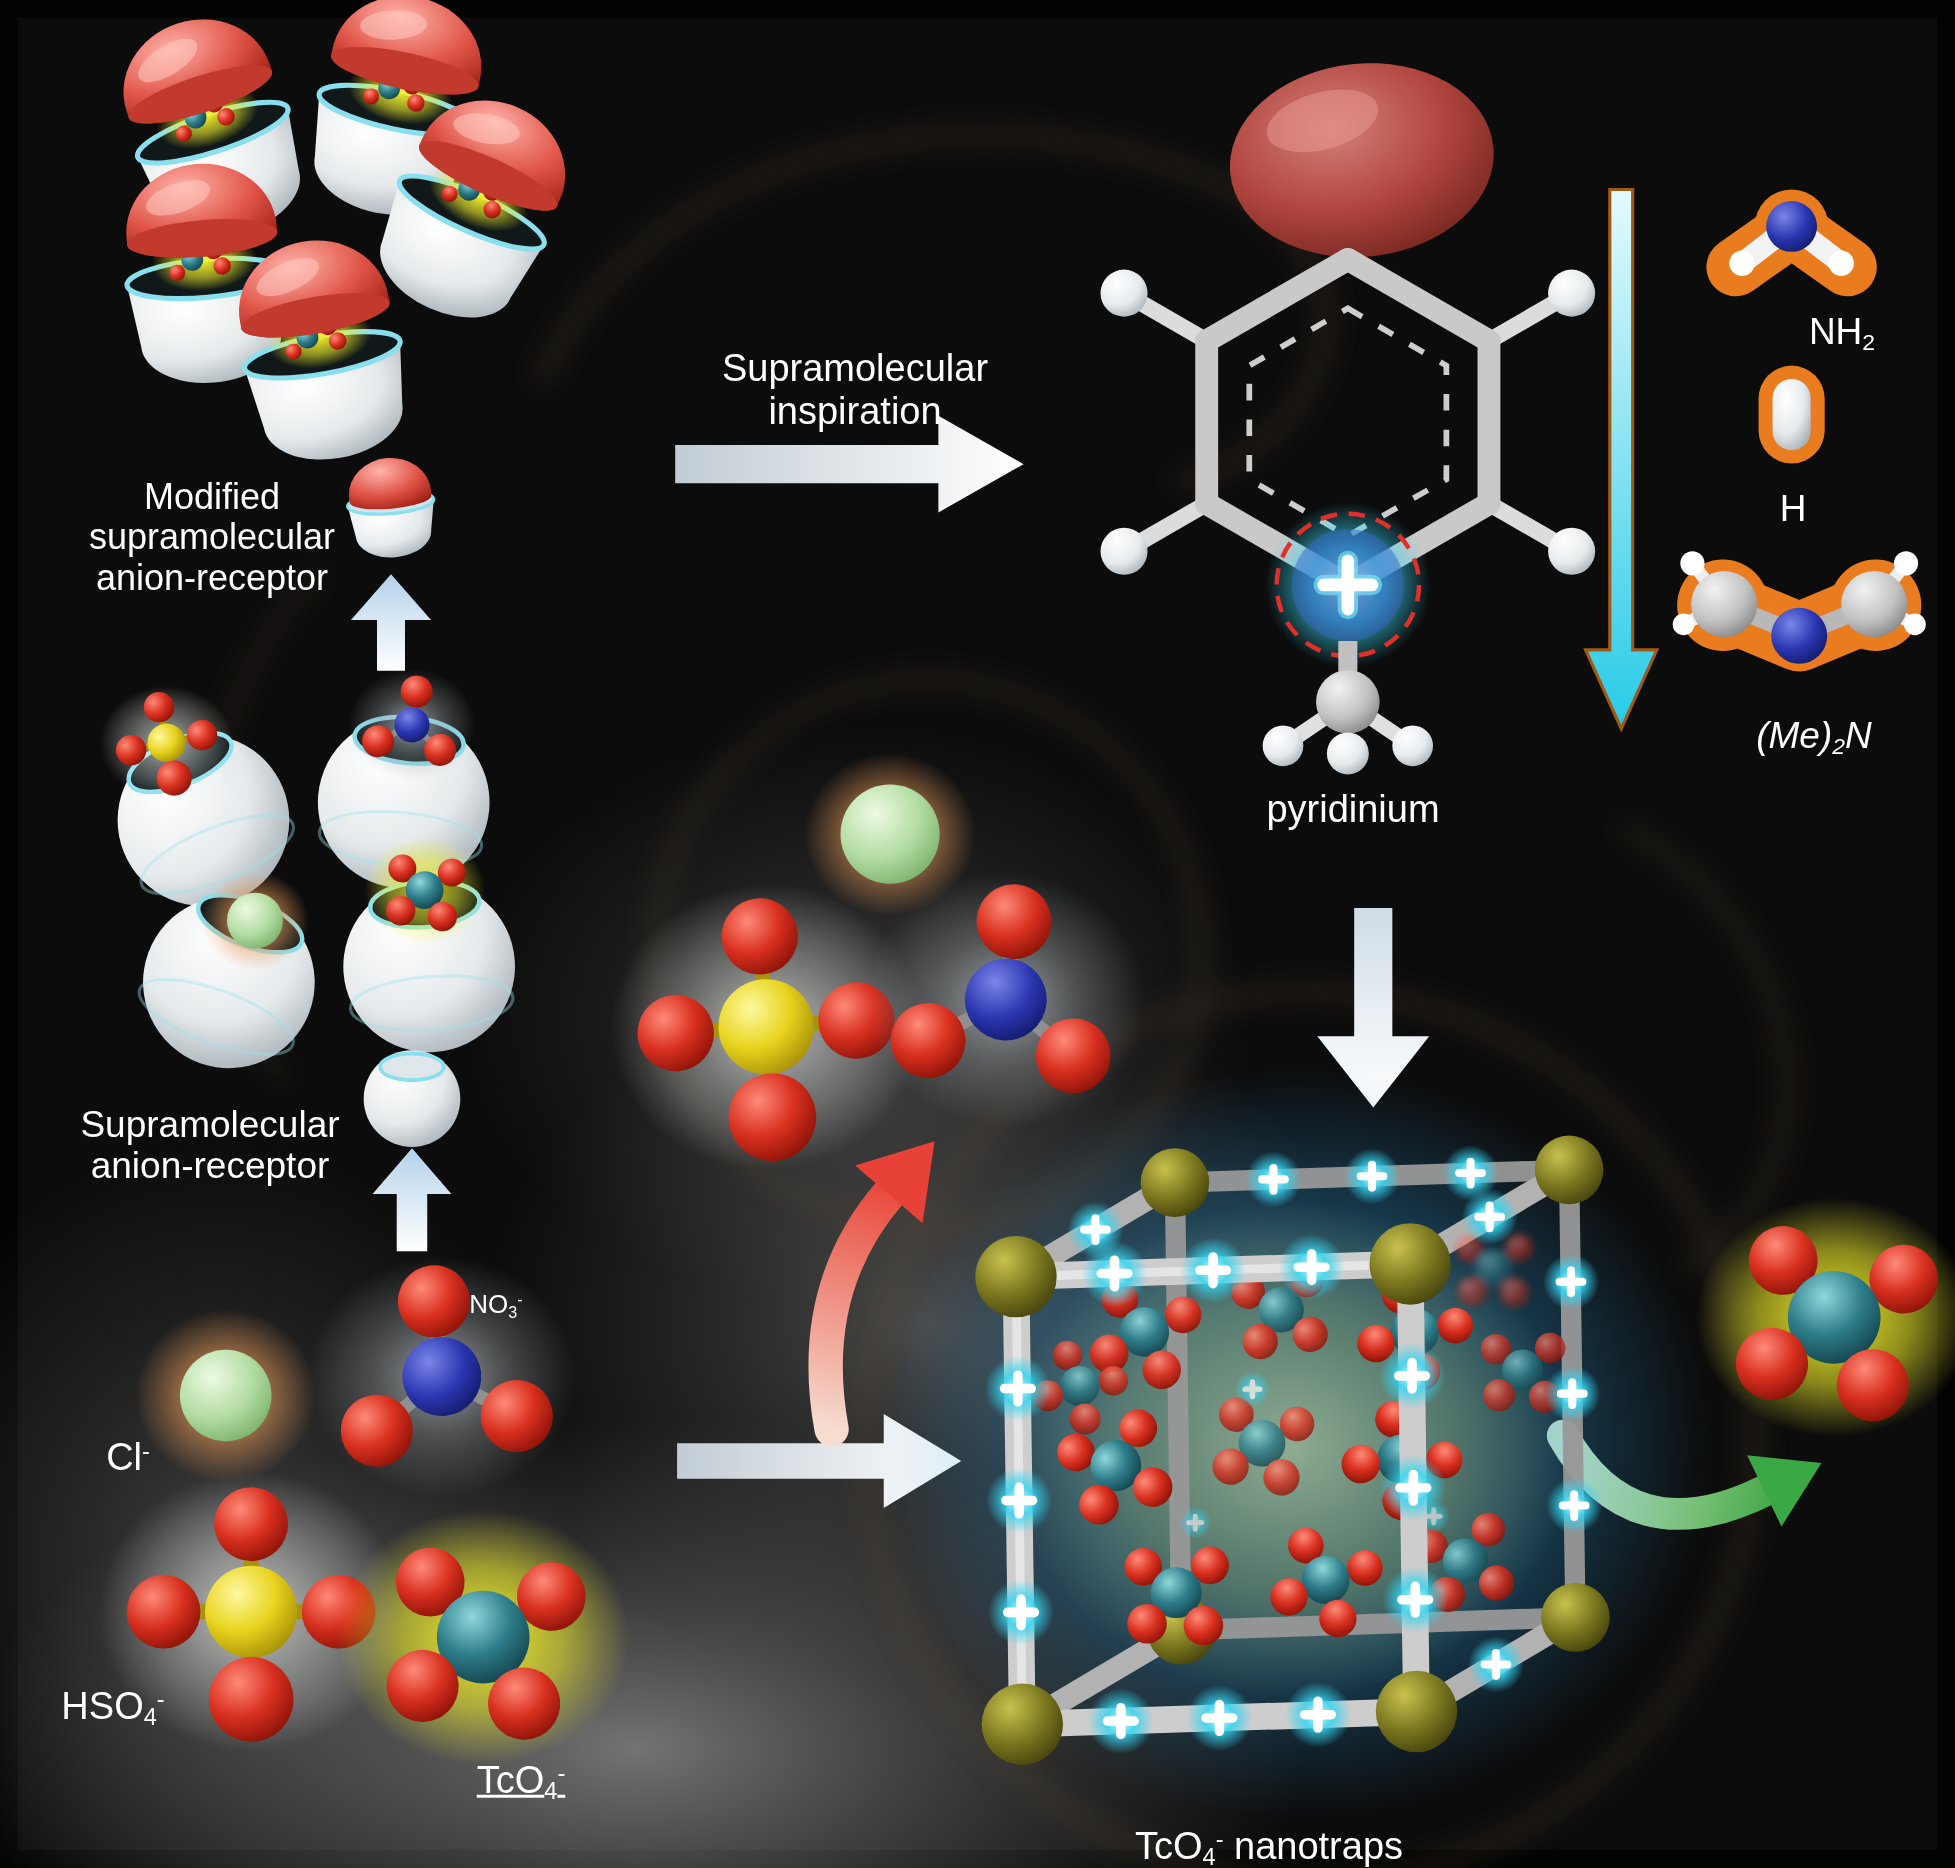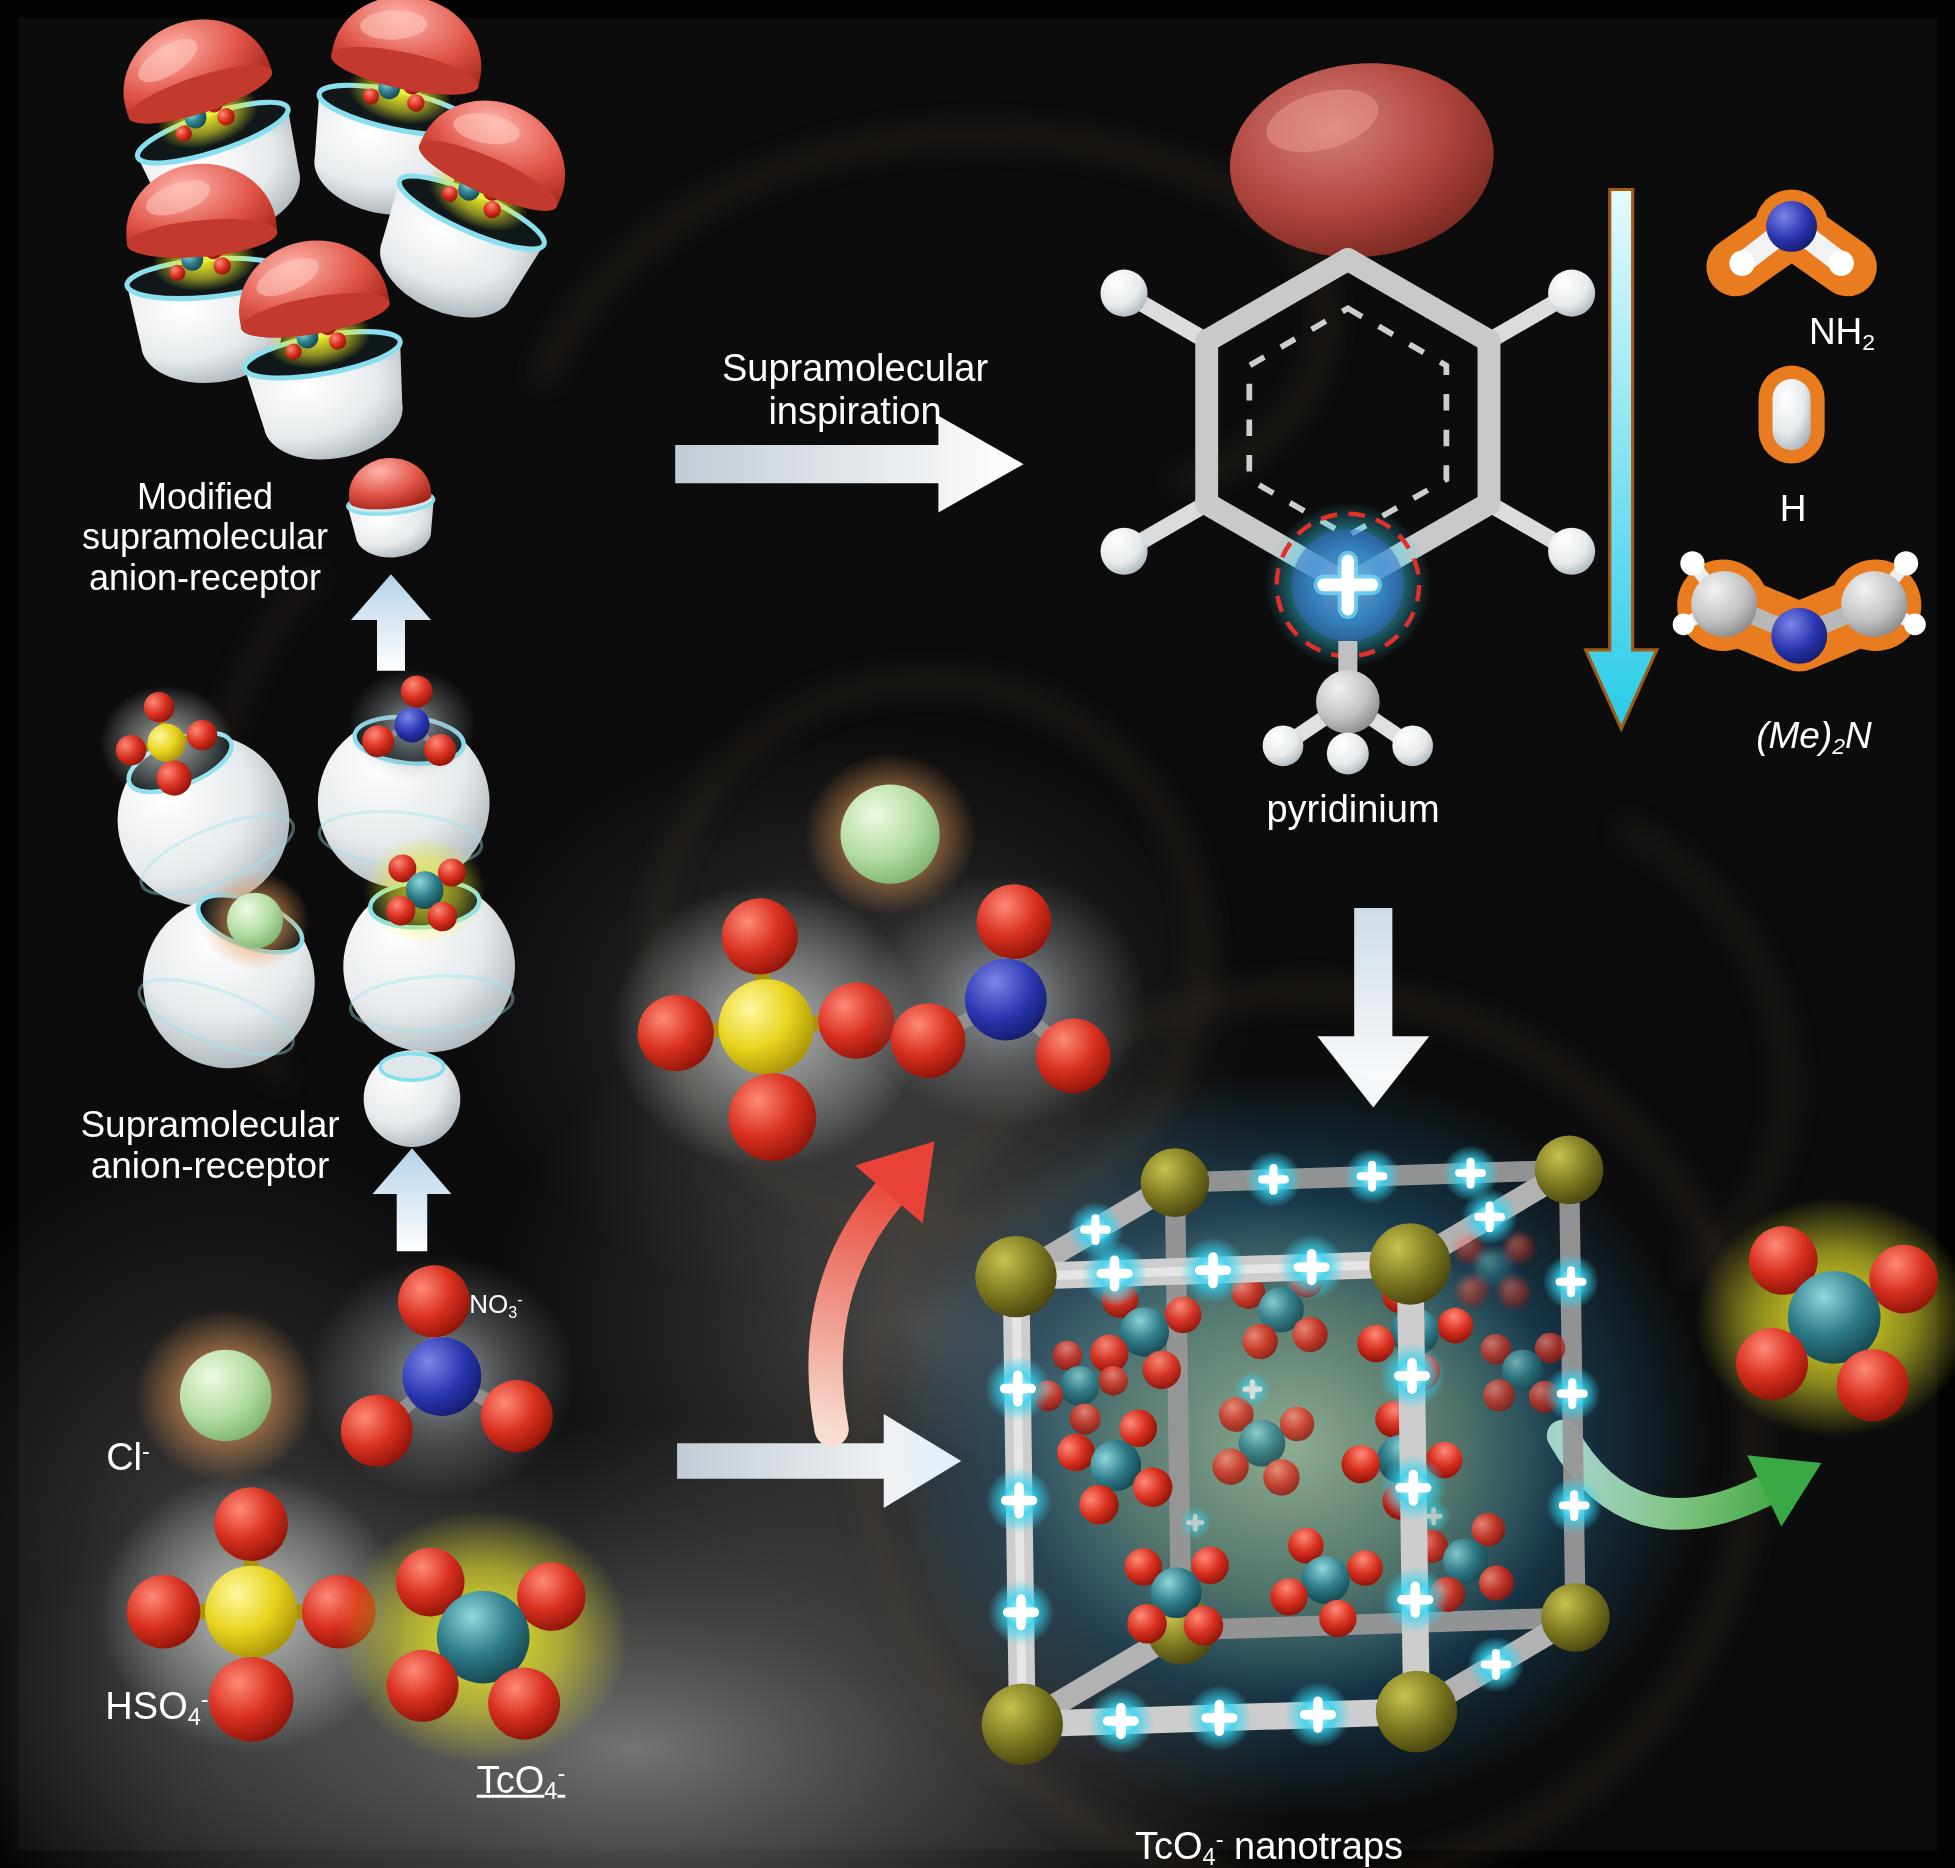--- a/index.html
+++ b/index.html
@@ -477,21 +477,21 @@
   </g>
 </g>
 
 <g transform="translate(2885,2072)">
   <ellipse rx="218" ry="188" fill="url(#glowYellow)"></ellipse>
   <use href="#molTcO4" transform="scale(1.35) rotate(10)"></use>
 </g>
 
 </svg>
 
-<div class="label" style="left:205px; top:537px; font-size:36px;">Modified
+<div class="label" style="left:212px; top:537px; font-size:36px;">Modified
 supramolecular
 anion-receptor</div>
 <div class="label" style="left:855px; top:390px; font-size:38px;">Supramolecular
 inspiration</div>
 <div class="label" style="left:1353px; top:809px; font-size:38px;text-align:right;">pyridinium</div>
 <div class="label" style="left:210px; top:1145px; font-size:37px;">Supramolecular
 anion-receptor</div>
 
 <div class="label formula" style="left:1794px; top:313px; font-size:37px;margin-left:48px;">
   <span>NH</span><sub>2</sub>
@@ -501,21 +501,21 @@
 </div>
 <div class="label formula" style="left:1814px; top:717px; font-size:37px;font-style:italic;">
   <span>(Me)</span><sub>2</sub><span>N</span>
 </div>
 <div class="label formula" style="left:496px; top:1291px; font-size:26px;">
   <span>NO</span><sub>3</sub><sup>-</sup>
 </div>
 <div class="label formula" style="left:128px; top:1436px; font-size:38px;">
   <span>Cl</span><sup>-</sup>
 </div>
-<div class="label formula" style="left:113px; top:1686px; font-size:38px;margin-left:44px;">
+<div class="label formula" style="left:113px; top:1686px; font-size:38px;">
   <span>HSO</span><sub>4</sub><sup>-</sup>
 </div>
 <div class="label formula" style="left:521px; top:1760px; font-size:38px;text-decoration:underline;">
   <span>TcO</span><sub>4</sub><sup>-</sup>
 </div>
 <div class="label formula" style="left:1269px; top:1826px; font-size:38px;">
   <span>TcO</span><sub>4</sub><sup>-</sup><span> nanotraps</span>
 </div>
 
 </div>

